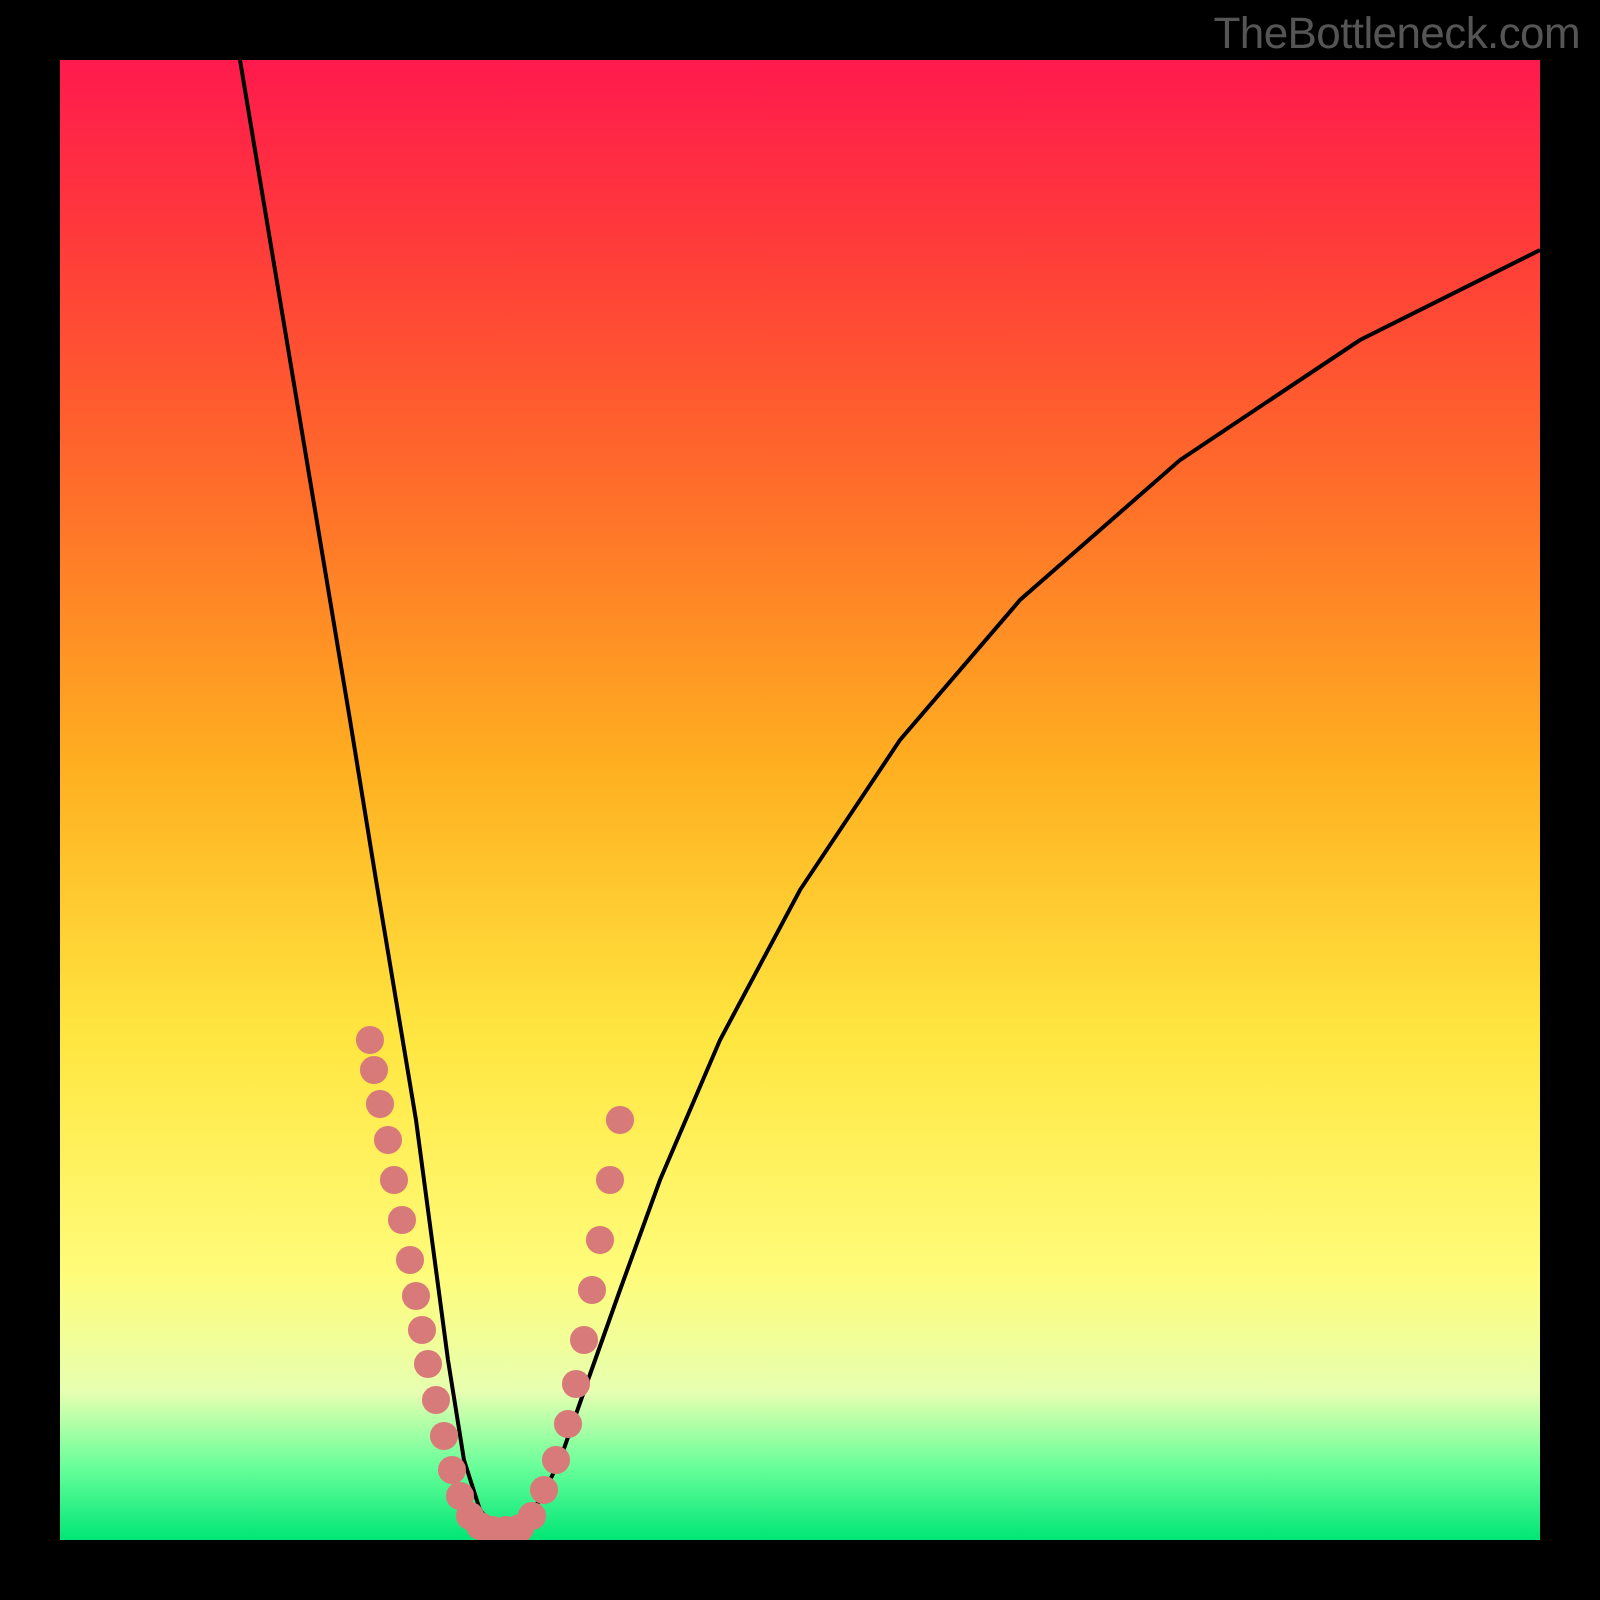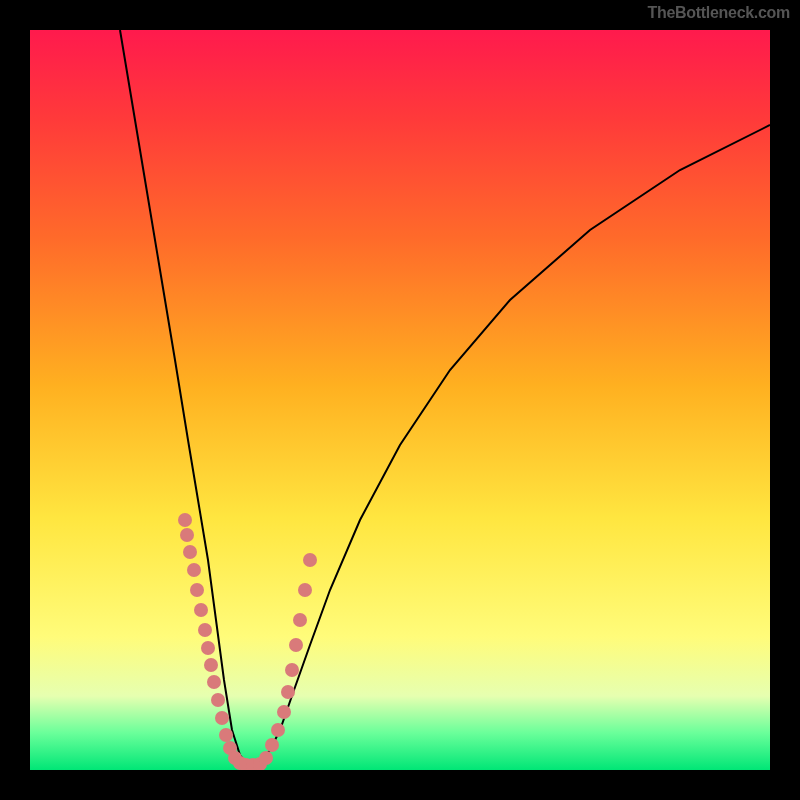--- a/index.html
+++ b/index.html
@@ -33,22 +33,22 @@
       #fffc7a 82%,
       #e6ffb0 90%,
       #6aff9a 95%,
       #00e676 100%);
   }
   .watermark {
     position: absolute;
     top: 4px;
     right: 10px;
     font-family: Arial, Helvetica, sans-serif;
-    font-size: 16px;
-    font-weight: 700;
+    font-size: 22px;
+    font-weight: 400;
     color: #555;
     letter-spacing: -0.3px;
   }
   svg.curve {
     position: absolute;
     left: 0;
     top: 0;
     width: 740px;
     height: 740px;
   }

